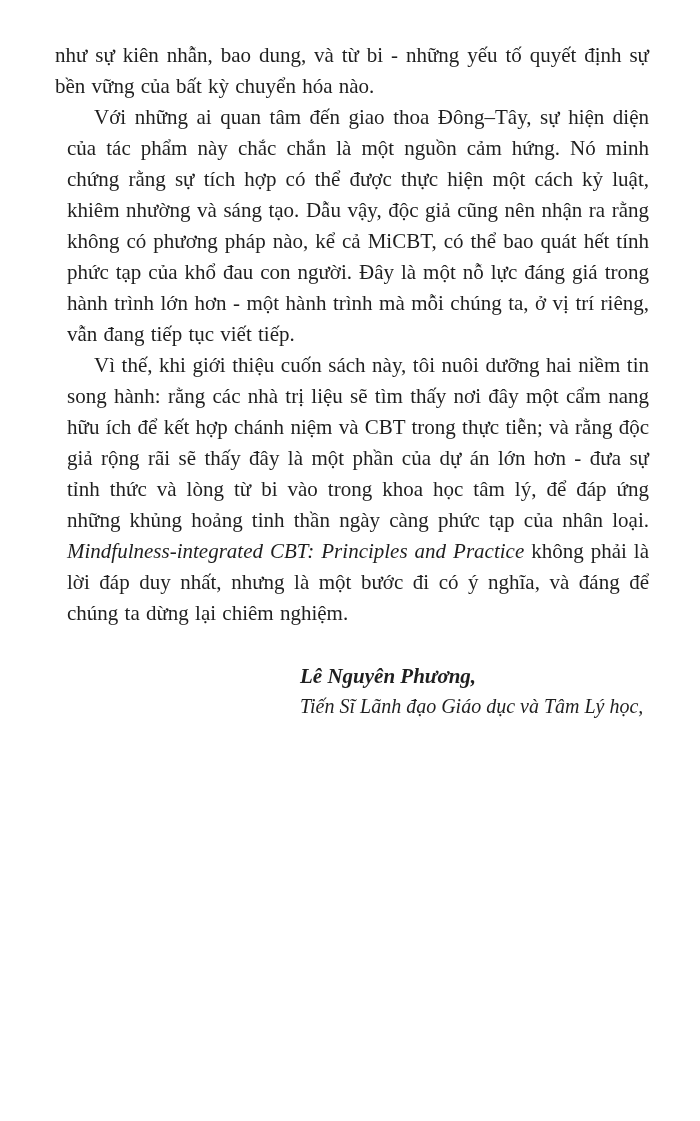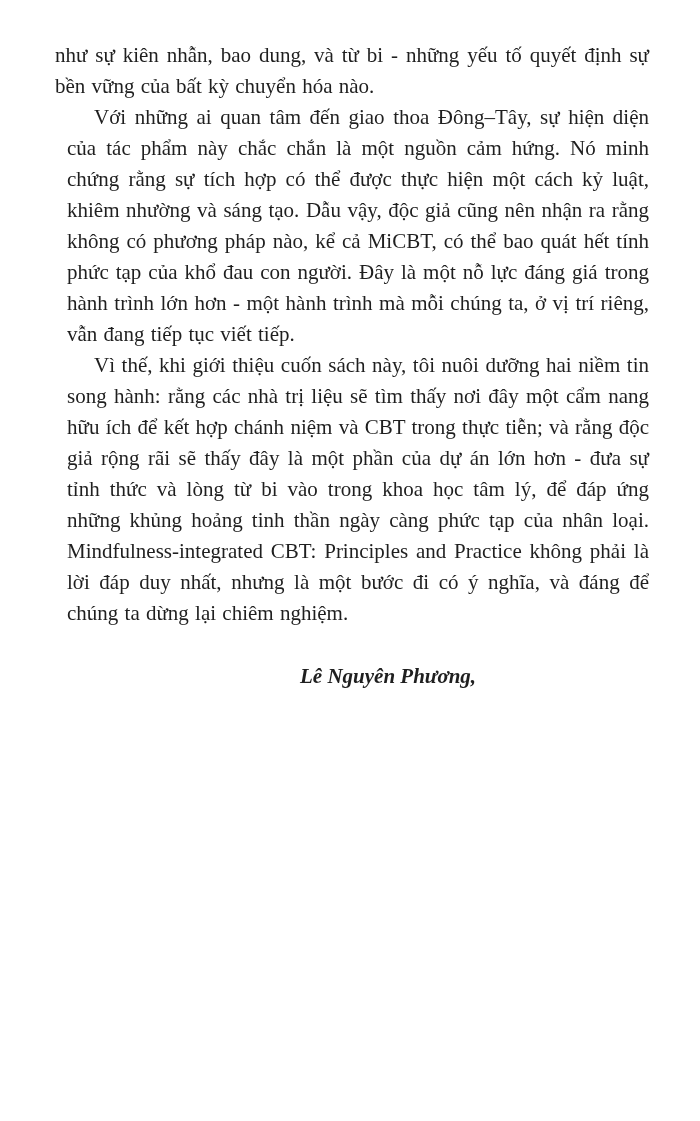--- a/index.html
+++ b/index.html
@@ -27,20 +27,21 @@
     line-height: 31px;
     color: #1f1f1f;
     text-align: justify;
     word-spacing: 1px;
   }
   .para.indent {
     text-indent: 27px;
     margin-left: 12px;
   }
   .italic {
+    font-style: italic;
   }
   .signature {
     margin-top: 32px;
     margin-left: 245px;
     color: #1f1f1f;
   }
   .sig-name {
     font-size: 21px;
     line-height: 30px;
     font-weight: bold;
@@ -101,20 +102,21 @@
 
 <div class="page">
 
   <div class="body-text">
     <p class="para">như sự kiên nhẫn, bao dung, và từ bi - những yếu tố quyết định sự bền vững của bất kỳ chuyển hóa nào.</p>
     <p class="para indent">Với những ai quan tâm đến giao thoa Đông–Tây, sự hiện diện của tác phẩm này chắc chắn là một nguồn cảm hứng. Nó minh chứng rằng sự tích hợp có thể được thực hiện một cách kỷ luật, khiêm nhường và sáng tạo. Dẫu vậy, độc giả cũng nên nhận ra rằng không có phương pháp nào, kể cả MiCBT, có thể bao quát hết tính phức tạp của khổ đau con người. Đây là một nỗ lực đáng giá trong hành trình lớn hơn - một hành trình mà mỗi chúng ta, ở vị trí riêng, vẫn đang tiếp tục viết tiếp.</p>
     <p class="para indent"><span>Vì thế, khi giới thiệu cuốn sách này, tôi nuôi dưỡng hai niềm tin song hành: rằng các nhà trị liệu sẽ tìm thấy nơi đây một cẩm nang hữu ích để kết hợp chánh niệm và CBT trong thực tiễn; và rằng độc giả rộng rãi sẽ thấy đây là một phần của dự án lớn hơn - đưa sự tỉnh thức và lòng từ bi vào trong khoa học tâm lý, để đáp ứng những khủng hoảng tinh thần ngày càng phức tạp của nhân loại. </span><span class="italic">Mindfulness-integrated CBT: Principles and Practice</span><span> không phải là lời đáp duy nhất, nhưng là một bước đi có ý nghĩa, và đáng để chúng ta dừng lại chiêm nghiệm.</span></p>
 
     <div class="signature">
       <div class="sig-name">Lê Nguyên Phương,</div>
+      <div class="sig-line">Tiến Sĩ Lãnh đạo Giáo dục và Tâm Lý học,</div>
     </div>
   </div>
 
   <div class="watermark">
     <span>
       <svg width="54" height="64" viewBox="0 0 54 64" fill="none">
         <path d="M27 3 L50 16.5 V47.5 L27 61 L4 47.5 V16.5 Z" stroke="#e3e3e3" stroke-width="4" stroke-linejoin="round" fill="none"></path>
         <path d="M17 42 V23 L37 42 V23" stroke="#e3e3e3" stroke-width="5" stroke-linecap="round" stroke-linejoin="round" fill="none"></path>
       </svg>
     </span>

